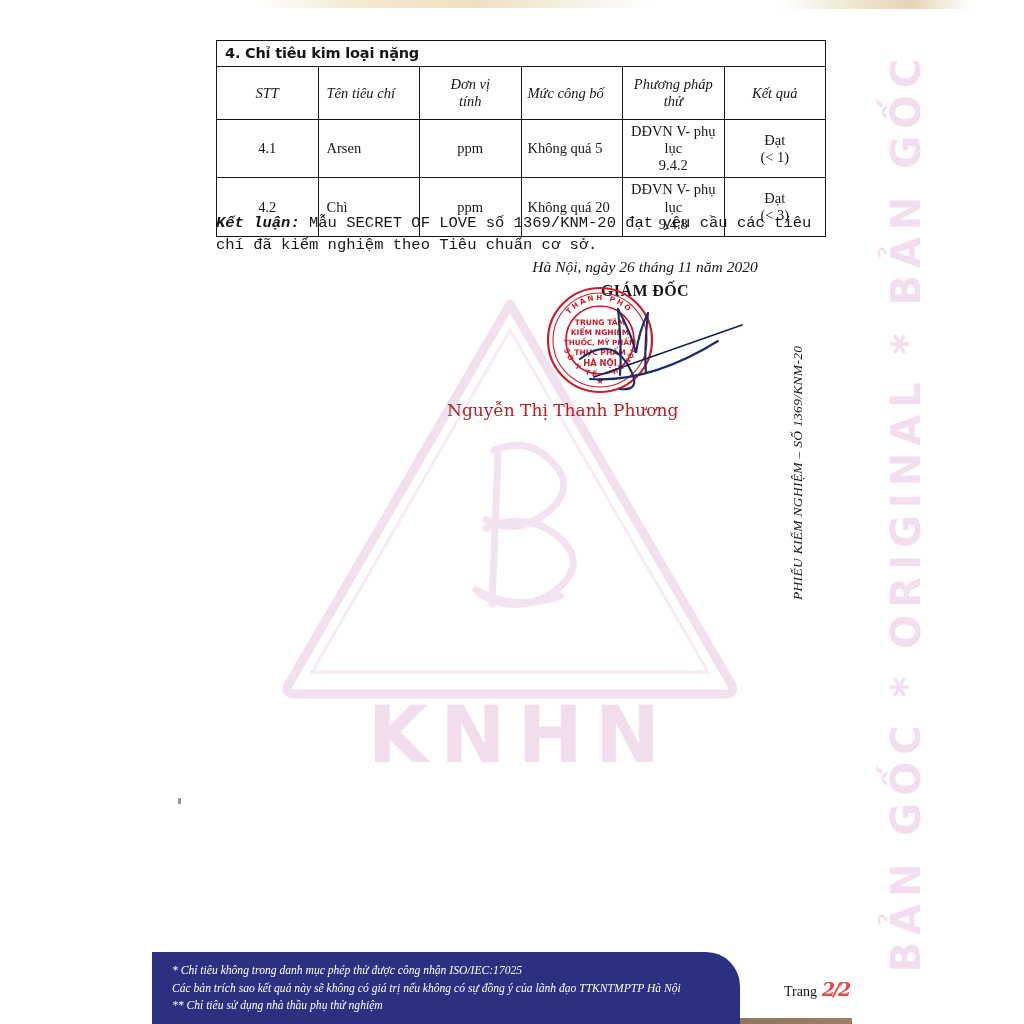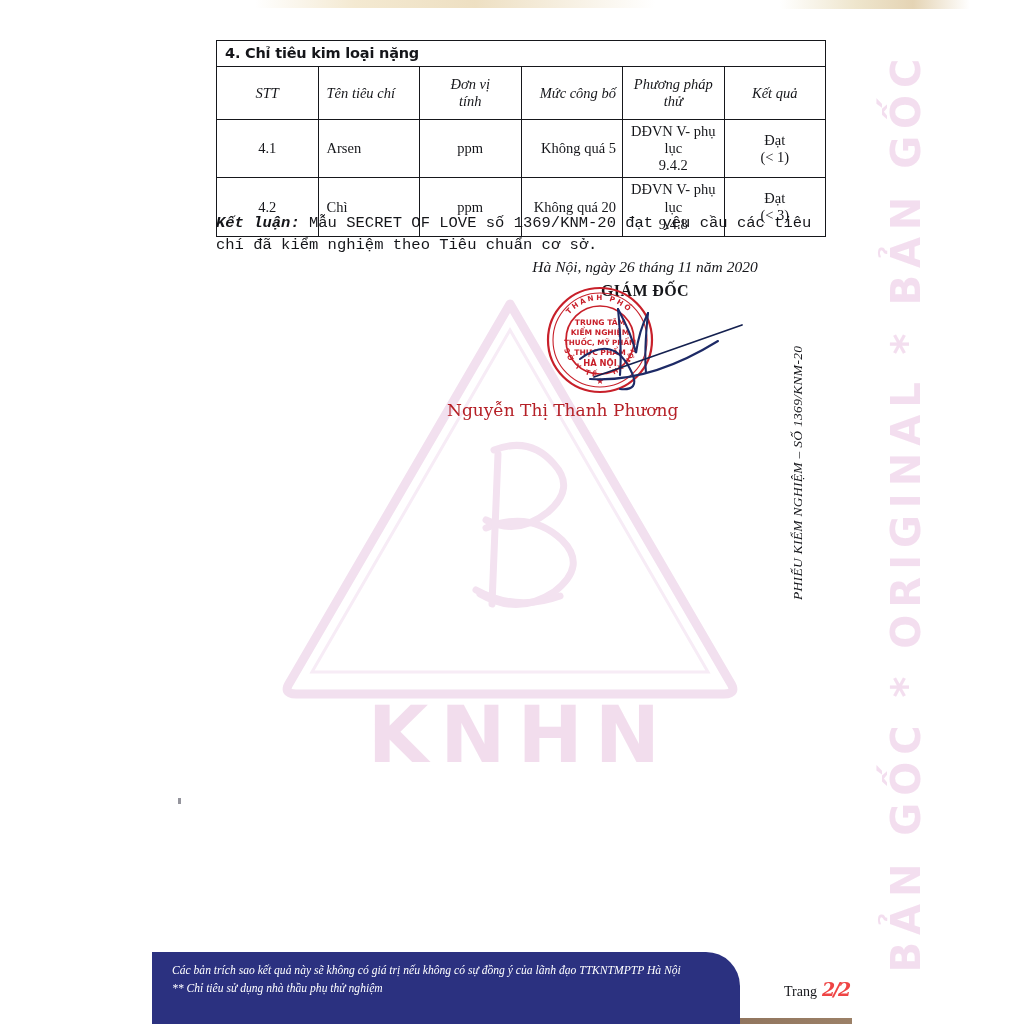--- a/index.html
+++ b/index.html
@@ -117,21 +117,21 @@
   .hdr {
     font-style: italic;
     text-align: center;
     font-size: 15px;
     font-weight: 400;
     height: 46px;
   }
   .c-stt   { width: 42px;  text-align: center; }
   .c-name  { width: 131px; text-align: left; padding-left: 8px !important; }
   .c-unit  { width: 70px;  text-align: center; }
-  .c-lvl   { width: 150px; text-align: right; }
+  .c-lvl   { width: 150px; text-align: left; }
   .c-meth  { width: 136px; text-align: center; }
   .c-res   { width: 81px;  text-align: center; }
   .body-row td { height: 42px; font-size: 15.5px; }
   .two-line { line-height: 1.26; }
 
   
   .conclusion {
     position: absolute;
     left: 216px;
     top: 212px;
@@ -386,20 +386,21 @@
     <path d="M34 92 L182 40" fill="none" stroke="#14204f" stroke-width="1.7" stroke-linecap="round"></path>
   </svg>
 
   <div class="signer">Nguyễn Thị Thanh Phương</div>
 
   <div class="vlabel">PHIẾU KIỂM NGHIỆM – SỐ 1369/KNM-20</div>
 
   <div class="footer-bar-shadow"></div>
   <div class="footer-bar"></div>
   <div class="footer-text">
+    <div>* Chỉ tiêu không trong danh mục phép thử được công nhận ISO/IEC:17025</div>
     <div>Các bản trích sao kết quả này sẽ không có giá trị nếu không có sự đồng ý của lãnh đạo TTKNTMPTP Hà Nội</div>
     <div>** Chỉ tiêu sử dụng nhà thầu phụ thử nghiệm</div>
   </div>
   <div class="page-num">
     <span>Trang</span><span class="hand">2/2</span>
   </div>
 
 </div>
 
 </body></html>

